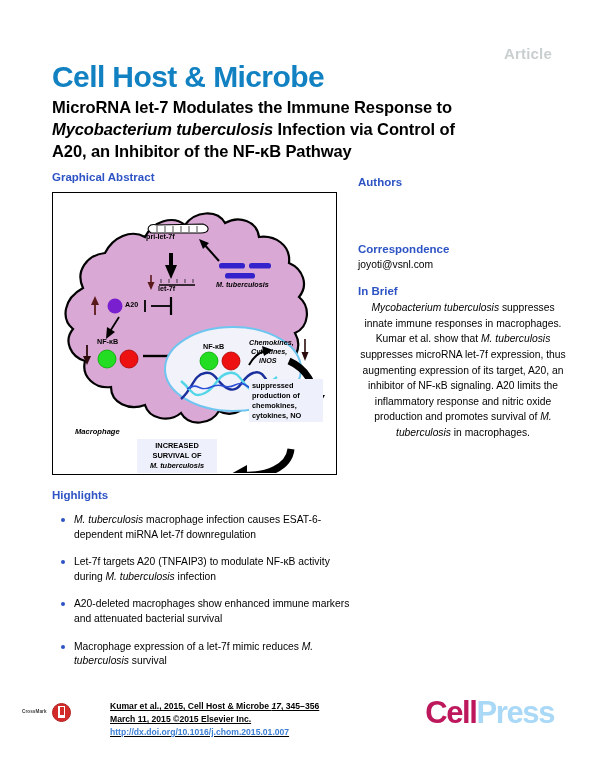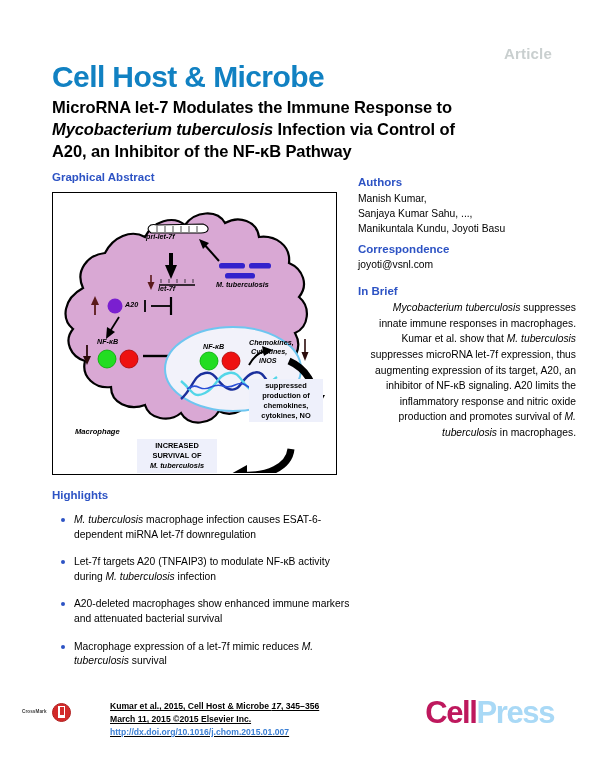--- a/index.html
+++ b/index.html
@@ -73,22 +73,22 @@
     position: absolute; left: 358px; top: 191px; width: 208px;
     font-size: 10.3px; line-height: 1.48;
   }
   #correspondence-head { left: 358px; top: 243px; }
   .correspondence {
     position: absolute; left: 358px; top: 258px; width: 208px;
     font-size: 10.3px; line-height: 1.45;
   }
   #inbrief-head { left: 358px; top: 285px; }
   .inbrief {
-    position: absolute; left: 366px; top: 300px; width: 210px;
-    font-size: 10.3px; line-height: 1.52; text-align: right;
+    position: absolute; left: 358px; top: 300px; width: 210px;
+    font-size: 10.3px; line-height: 1.52; text-align: center;
   }
   .inbrief i { font-style: italic; }
   .crossmark {
     position: absolute; left: 52px; top: 703px;
     width: 19px; height: 19px;
   }
   .crossmark .cm-circle {
     position: absolute; left: 0; top: 0; width: 19px; height: 19px;
     border-radius: 50%; background: #d32a2a;
     border: 1.2px solid #b02020;
@@ -118,21 +118,21 @@
     line-height: 1;
   }
   .cp-cell { color: #be185d; }
   .cp-press { color: #a9d9f6; }
 
   
   .ga-inner { position: absolute; inset: 0; }
   .ga-svg { position: absolute; left: 0; top: 0; }
   .dlabel {
     position: absolute; font-size: 7.2px; font-weight: bold;
-    white-space: nowrap; line-height: 1.18; font-style: italic;
+    white-space: nowrap; line-height: 1.18;
   }
   .dlabel.ital { font-style: italic; }
   .dbox {
     position: absolute; background: #eef0fb;
     font-size: 7.4px; font-weight: bold; line-height: 1.33;
     padding: 2px 3px;
   }
 </style>
 </head>
 <body>
@@ -280,21 +280,21 @@
       <div class="dlabel" style="left:44px; top:145px;">NF-κB</div>
 
       <div class="dlabel" style="left:150px; top:150px;">NF-κB</div>
 
       <div class="dlabel ital" style="left:196px; top:146px;">Chemokines,</div>
       <div class="dlabel ital" style="left:198px; top:155px;">Cytokines,</div>
       <div class="dlabel ital" style="left:206px; top:164px;">iNOS</div>
 
       <div class="dlabel ital" style="left:22px; top:235px; font-size:7.6px;">Macrophage</div>
 
-      <div class="dbox" style="left:196px; top:186px; width:74px;text-align:center;">
+      <div class="dbox" style="left:196px; top:186px; width:74px;">
         <div>suppressed</div>
         <div>production of</div>
         <div>chemokines,</div>
         <div>cytokines, NO</div>
       </div>
 
       <div class="dbox" style="left:84px; top:246px; width:80px; text-align:center;">
         <div>INCREASED</div>
         <div>SURVIVAL OF</div>
         <div style="font-style:italic;">M. tuberculosis</div>
@@ -306,25 +306,20 @@
   <div class="sec-head" id="highlights-head">Highlights</div>
 
   <ul class="highlights">
     <li><i>M. tuberculosis</i><span> macrophage infection causes ESAT-6-dependent miRNA let-7f downregulation</span></li>
     <li><span>Let-7f targets A20 (TNFAIP3) to modulate NF-κB activity during </span><i>M. tuberculosis</i><span> infection</span></li>
     <li><span>A20-deleted macrophages show enhanced immune markers and attenuated bacterial survival</span></li>
     <li><span>Macrophage expression of a let-7f mimic reduces </span><i>M. tuberculosis</i><span> survival</span></li>
   </ul>
 
   <div class="sec-head" id="authors-head">Authors</div>
-  <div class="authors">
-    <span>Manish Kumar,</span><br>
-    <span>Sanjaya Kumar Sahu, ...,</span><br>
-    <span>Manikuntala Kundu, Joyoti Basu</span>
-  </div>
 
   <div class="sec-head" id="correspondence-head">Correspondence</div>
   <div class="correspondence">joyoti@vsnl.com</div>
 
   <div class="sec-head" id="inbrief-head">In Brief</div>
   <div class="inbrief">
     <i>Mycobacterium tuberculosis</i><span> suppresses innate immune responses in macrophages. Kumar et al. show that </span><i>M. tuberculosis</i><span> suppresses microRNA let-7f expression, thus augmenting expression of its target, A20, an inhibitor of NF-κB signaling. A20 limits the inflammatory response and nitric oxide production and promotes survival of </span><i>M. tuberculosis</i><span> in macrophages.</span>
   </div>
 
   <div class="crossmark">

